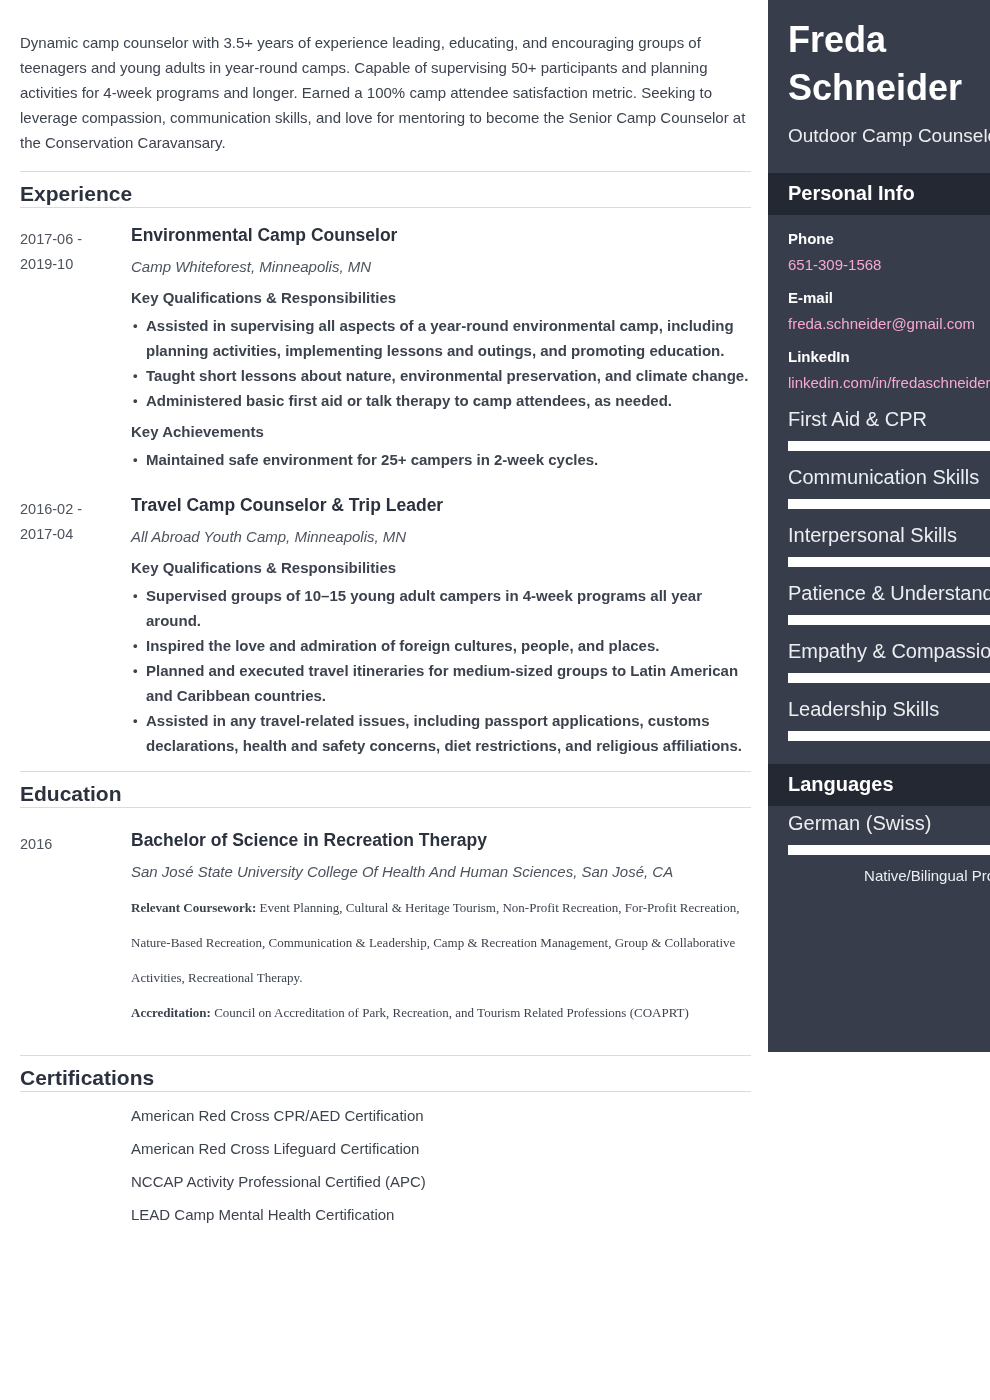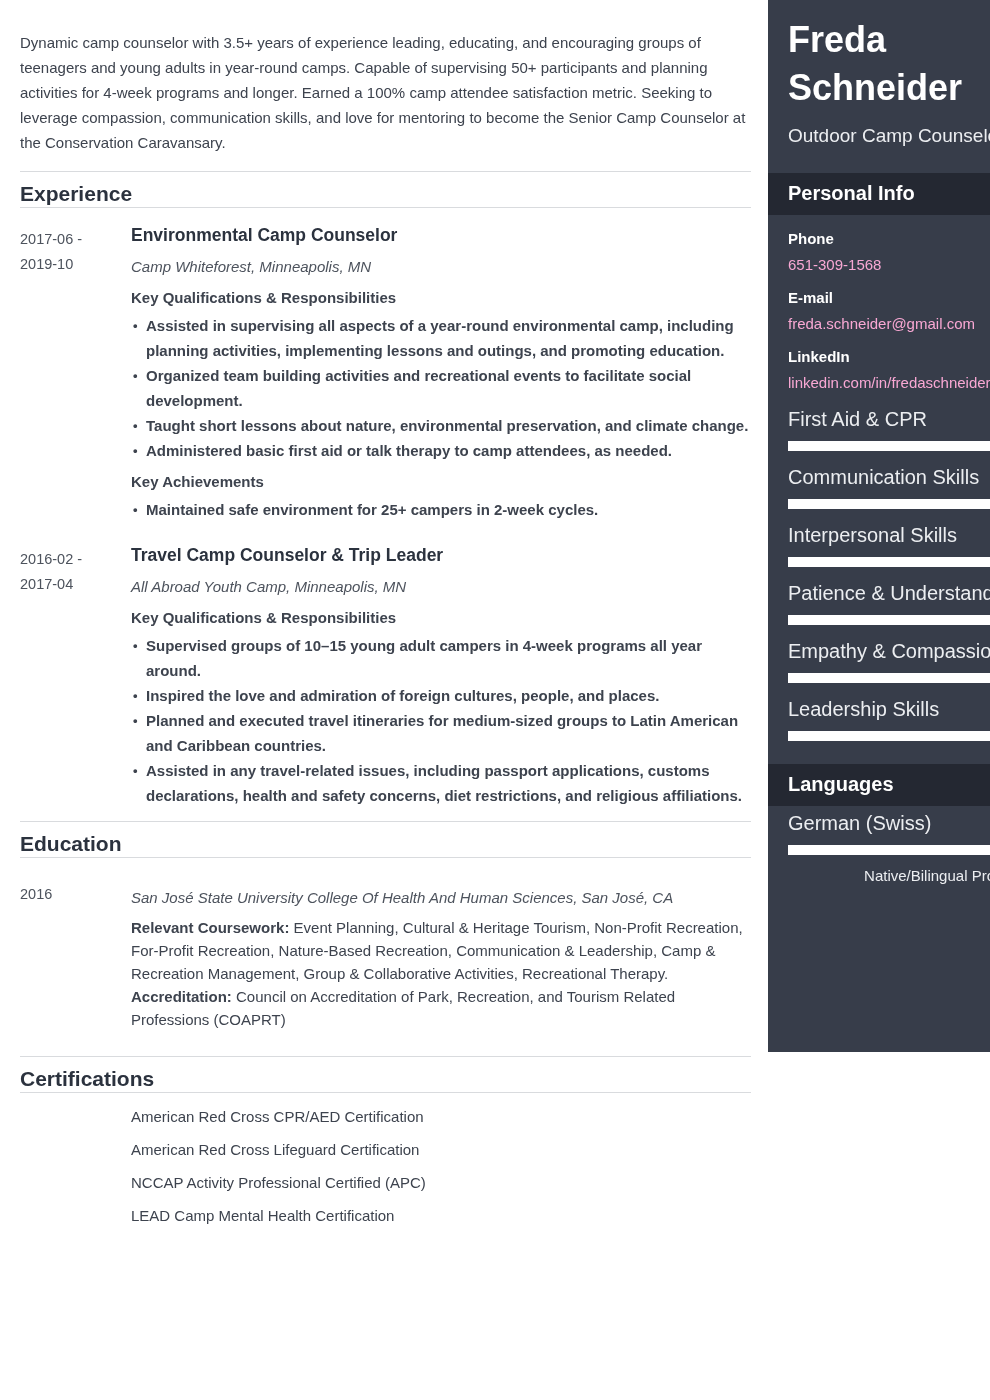--- a/index.html
+++ b/index.html
@@ -34,21 +34,21 @@
   .section-head h2{margin:0;font-size:21px;font-weight:bold;color:var(--heading-color);}
   .entry{display:flex;margin-top:15px;}
   .entry-dates{width:111px;flex:none;font-size:14.5px;color:var(--muted-color);line-height:25px;padding-top:4px;}
   .entry-body{flex:1;min-width:0;}
   .entry-title{margin:0;font-size:17.5px;font-weight:bold;color:var(--heading-color);line-height:24px;}
   .entry-company{margin:7px 0 0;font-style:italic;font-size:15px;color:var(--muted-color);line-height:25px;}
   .entry-sub{margin:6px 0 0;font-size:15px;font-weight:bold;color:var(--body-color);line-height:25px;}
   ul.bullets{margin:3px 0 0;padding:0 0 0 15px;list-style:none;font-weight:bold;}
   ul.bullets li{font-size:15px;line-height:25px;color:var(--body-color);position:relative;}
   ul.bullets li::before{content:"•";position:absolute;left:-13px;top:0;color:var(--body-color);font-size:13px;}
-  .edu-para{margin:6px 0 0;font-size:15px;line-height:23px;color:var(--body-color);}
+  .edu-para{margin:6px 0 0;font-size:13px;line-height:35px;color:var(--body-color);font-family:Liberation Serif, serif;}
   .edu-para .lbl{font-weight:bold;}
   .edu-school{margin:7px 0 0;font-style:italic;font-size:15px;color:var(--muted-color);line-height:25px;}
   .cert-list{margin:11px 0 0;padding:0 0 0 111px;list-style:none;}
   .cert-list li{font-size:15px;line-height:25px;color:var(--body-color);margin-top:8px;}
   .spacer-lg{height:13px;}
 
   
   .sidebar{
     width:297px;flex:none;height:1052px;
     background:var(--sidebar-bg);
@@ -86,21 +86,20 @@
       <div class="entry-dates">
         <div>2017-06 -</div>
         <div>2019-10</div>
       </div>
       <div class="entry-body">
         <h3 class="entry-title">Environmental Camp Counselor</h3>
         <p class="entry-company">Camp Whiteforest, Minneapolis, MN</p>
         <p class="entry-sub">Key Qualifications &amp; Responsibilities</p>
         <ul class="bullets">
           <li>Assisted in supervising all aspects of a year-round environmental camp, including planning activities, implementing lessons and outings, and promoting education.</li>
-          <li>Organized team building activities and recreational events to facilitate social development.</li>
           <li>Taught short lessons about nature, environmental preservation, and climate change.</li>
           <li>Administered basic first aid or talk therapy to camp attendees, as needed.</li>
         </ul>
         <p class="entry-sub">Key Achievements</p>
         <ul class="bullets">
           <li>Maintained safe environment for 25+ campers in 2-week cycles.</li>
         </ul>
       </div>
     </div>
 
@@ -124,20 +123,21 @@
 
     <div class="spacer-lg"></div>
 
     <div class="section-head">
       <h2>Education</h2>
     </div>
 
     <div class="entry" style="margin-top:20px;">
       <div class="entry-dates">2016</div>
       <div class="entry-body">
+        <h3 class="entry-title">Bachelor of Science in Recreation Therapy</h3>
         <p class="edu-school">San José State University College Of Health And Human Sciences, San José, CA</p>
         <p class="edu-para"><span class="lbl">Relevant Coursework:</span><span> Event Planning, Cultural &amp; Heritage Tourism, Non-Profit Recreation, For-Profit Recreation, Nature-Based Recreation, Communication &amp; Leadership, Camp &amp; Recreation Management, Group &amp; Collaborative Activities, Recreational Therapy.</span></p>
         <p class="edu-para" style="margin-top:0;"><span class="lbl">Accreditation:</span><span> Council on Accreditation of Park, Recreation, and Tourism Related Professions (COAPRT)</span></p>
       </div>
     </div>
 
     <div class="spacer-lg" style="height:25px;"></div>
 
     <div class="section-head">
       <h2>Certifications</h2>

